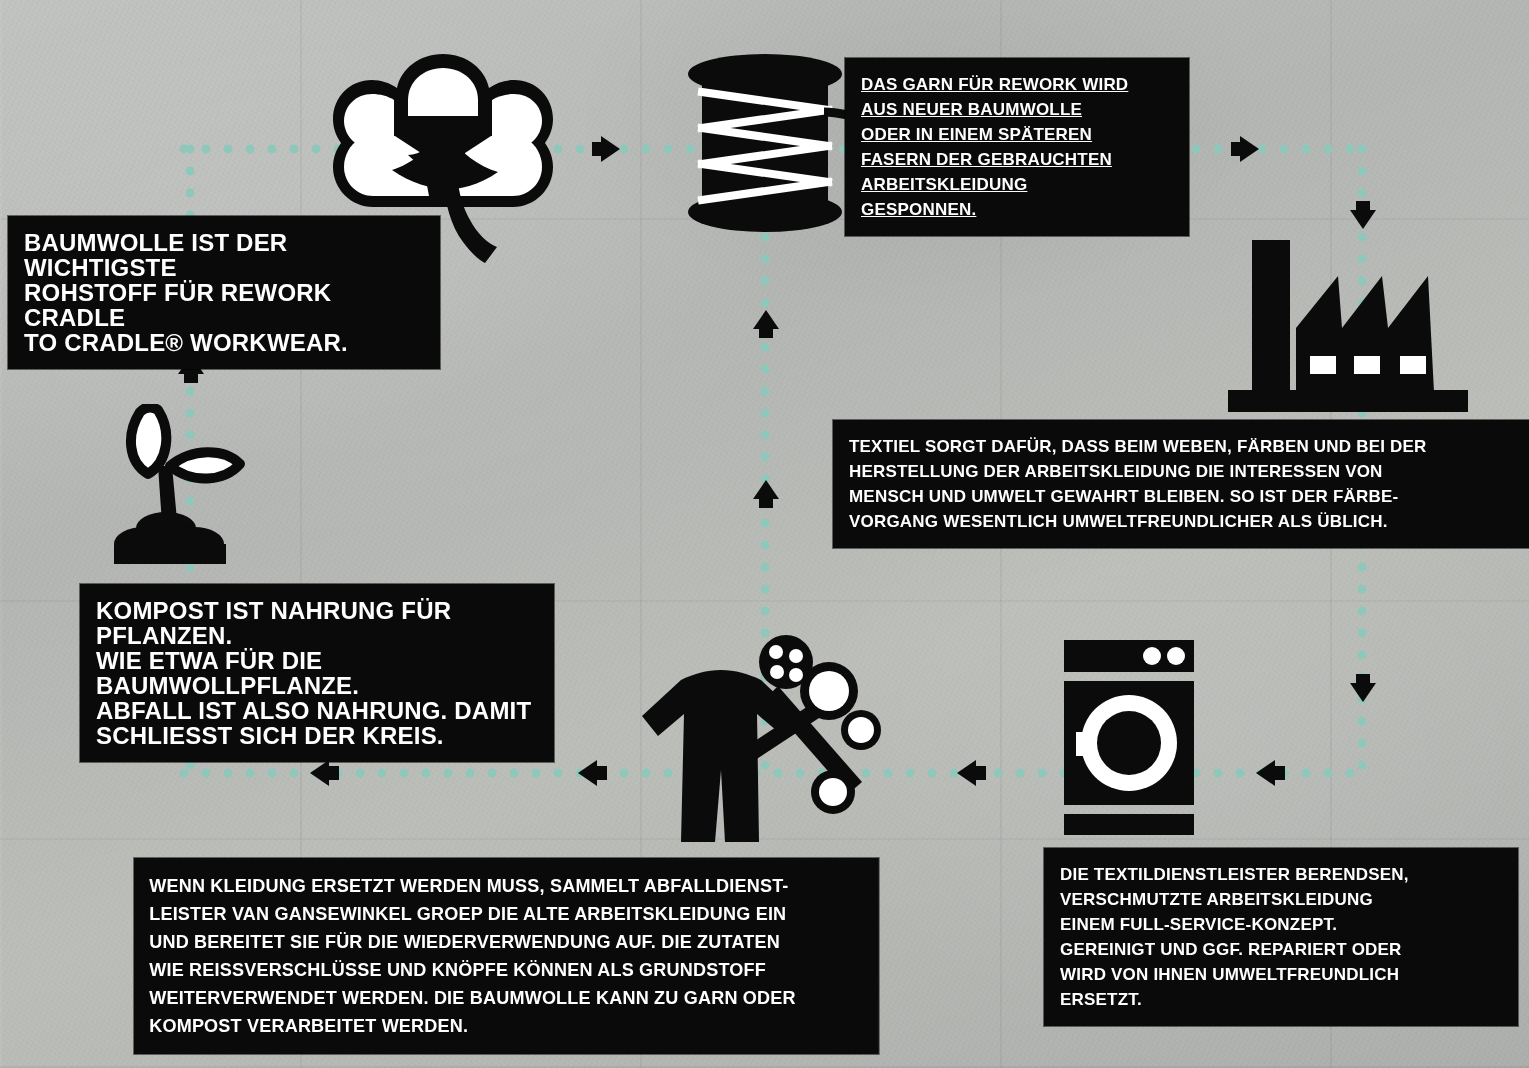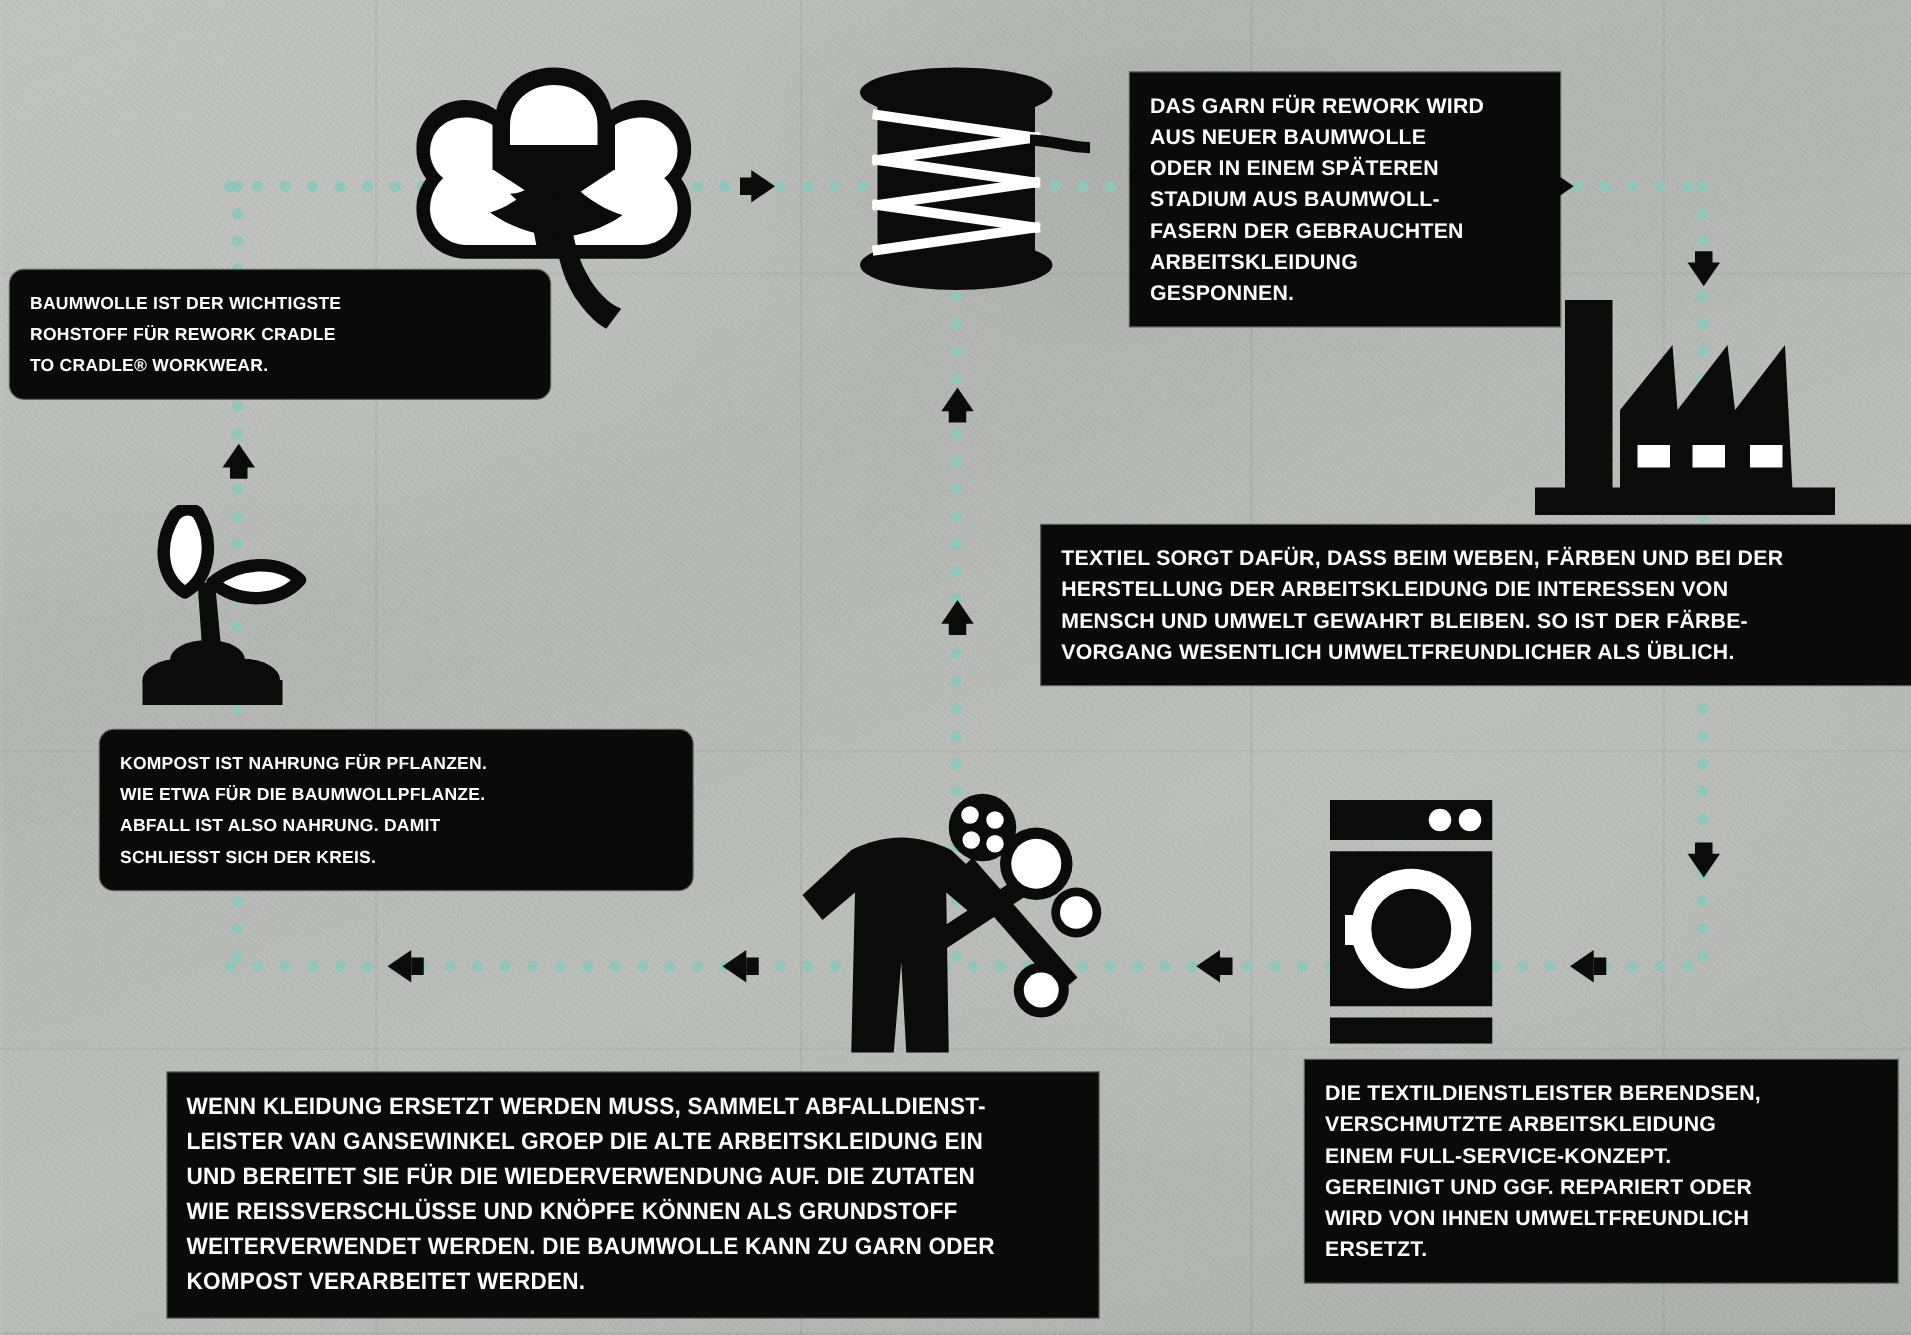--- a/index.html
+++ b/index.html
@@ -48,21 +48,21 @@
 
   
   .callout{
     position:absolute;background:#0a0a0a;color:#ffffff;
     padding:14px 16px 14px 16px;
     font-weight:bold;letter-spacing:.2px;
     text-transform:uppercase;
     box-shadow:0 0 0 1px rgba(0,0,0,.5);
   }
   .callout p{margin:0;}
-  .c-lg{font-size:14px;line-height:25px;border-radius:11px;}
+  .c-lg{font-size:24px;line-height:25px;}
   .c-md{font-size:17px;line-height:25px;}
   .c-cond{font-size:19px;line-height:28px;transform:scaleX(.95);transform-origin:left center;}
 
   
   .icon{position:absolute;}
 </style>
 </head>
 <body>
 
 <div id="stage">
@@ -234,25 +234,24 @@
       </g>
     </svg>
   </div>
 
   <div class="callout c-lg" style="left:8px;top:216px;width:400px;">
     <p>BAUMWOLLE IST DER WICHTIGSTE</p>
     <p>ROHSTOFF FÜR REWORK CRADLE</p>
     <p>TO CRADLE® WORKWEAR.</p>
   </div>
 
-  <div class="callout c-md" style="left:904px;top:58px;width:312px;">
+  <div class="callout c-md" style="left:845px;top:58px;width:312px;text-decoration:underline;">
     <p>DAS GARN FÜR REWORK WIRD</p>
     <p>AUS NEUER BAUMWOLLE</p>
     <p>ODER IN EINEM SPÄTEREN</p>
-    <p>STADIUM AUS BAUMWOLL-</p>
     <p>FASERN DER GEBRAUCHTEN</p>
     <p>ARBEITSKLEIDUNG</p>
     <p>GESPONNEN.</p>
   </div>
 
   <div class="callout c-md" style="left:833px;top:420px;width:664px;">
     <p>TEXTIEL SORGT DAFÜR, DASS BEIM WEBEN, FÄRBEN UND BEI DER</p>
     <p>HERSTELLUNG DER ARBEITSKLEIDUNG DIE INTERESSEN VON</p>
     <p>MENSCH UND UMWELT GEWAHRT BLEIBEN. SO IST DER FÄRBE-</p>
     <p>VORGANG WESENTLICH UMWELTFREUNDLICHER ALS ÜBLICH.</p>

